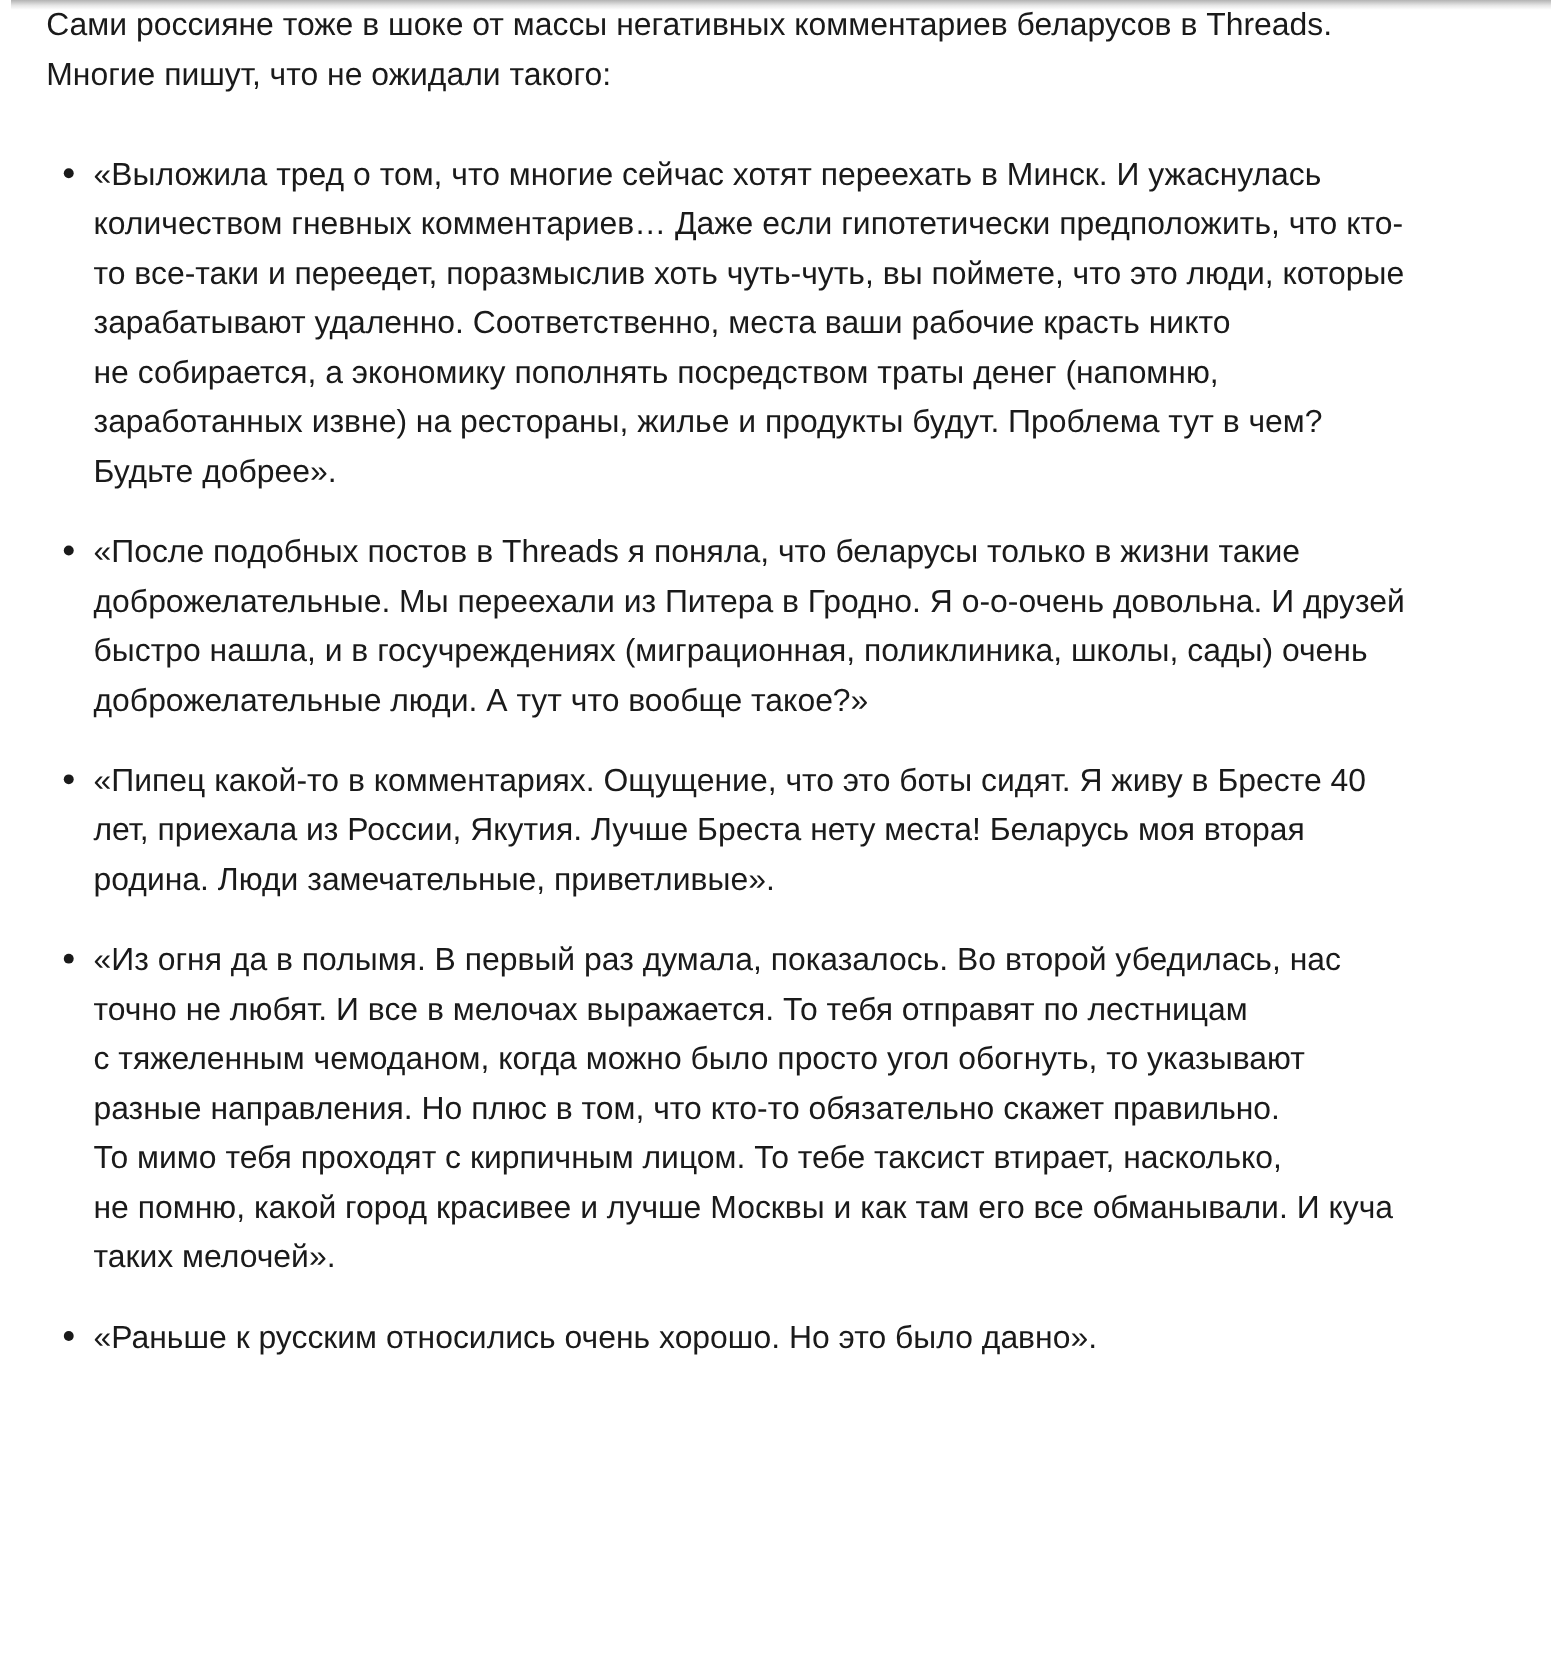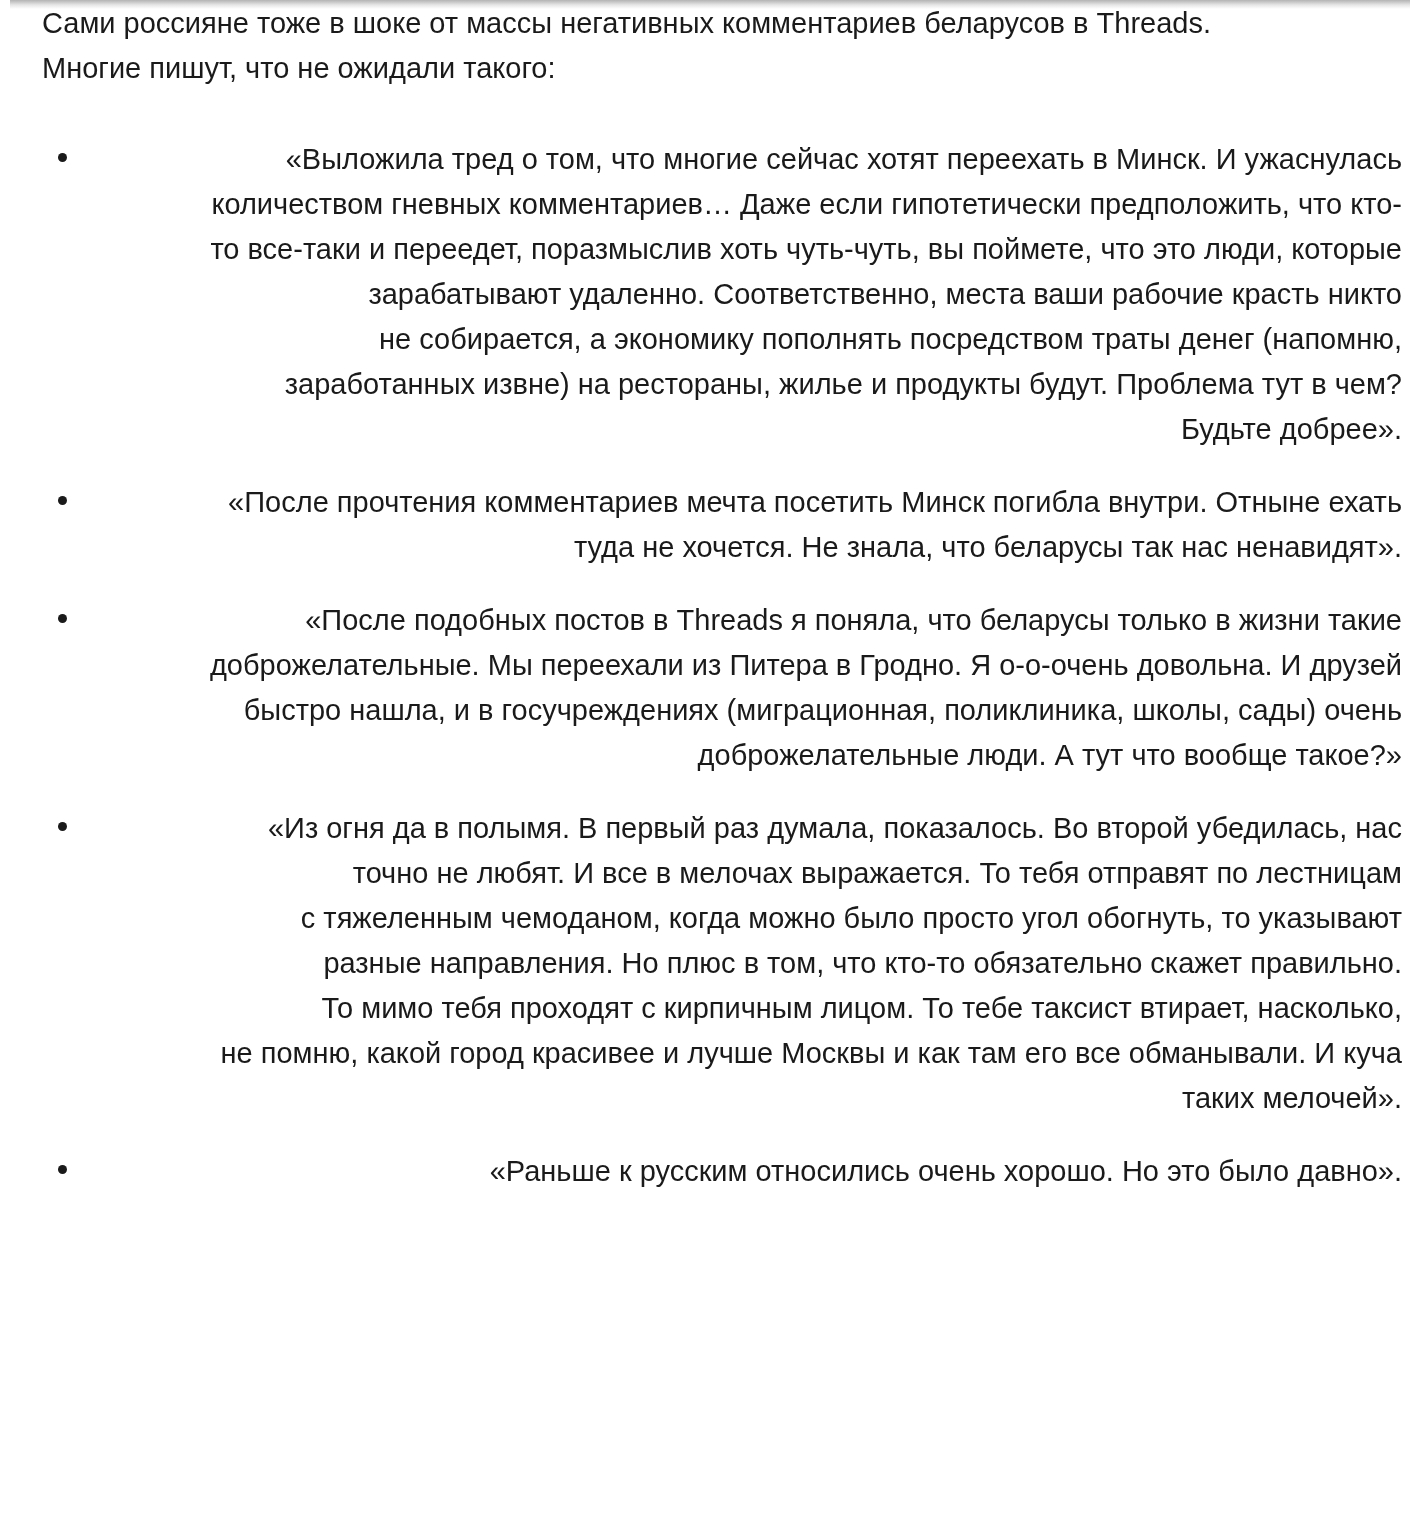--- a/index.html
+++ b/index.html
@@ -34,21 +34,20 @@
   }
   .quote-list {
     list-style: none;
     margin: 46px 0 0 0;
     padding: 0 8px 0 85px;
   }
   .quote-list li {
     position: relative;
     margin: 0 0 28px 0;
     white-space: pre-line;
-    text-align: right;
   }
   .quote-list li:last-child {
     margin-bottom: 0;
   }
   .quote-list li::before {
     content: "";
     position: absolute;
     left: -27px;
     top: 16px;
     width: 9px;
@@ -67,26 +66,27 @@
 Многие пишут, что не ожидали такого:</p>
 
   <ul class="quote-list">
     <li>«Выложила тред о том, что многие сейчас хотят переехать в Минск. И ужаснулась
 количеством гневных комментариев… Даже если гипотетически предположить, что кто-
 то все-таки и переедет, поразмыслив хоть чуть-чуть, вы поймете, что это люди, которые
 зарабатывают удаленно. Соответственно, места ваши рабочие красть никто
 не собирается, а экономику пополнять посредством траты денег (напомню,
 заработанных извне) на рестораны, жилье и продукты будут. Проблема тут в чем?
 Будьте добрее».</li>
-    <li>«После прочтения комментариев мечта посетить Минск погибла внутри. Отныне ехать
-туда не хочется. Не знала, что беларусы так нас ненавидят».</li>
     <li>«После подобных постов в Threads я поняла, что беларусы только в жизни такие
 доброжелательные. Мы переехали из Питера в Гродно. Я о-о-очень довольна. И друзей
 быстро нашла, и в госучреждениях (миграционная, поликлиника, школы, сады) очень
 доброжелательные люди. А тут что вообще такое?»</li>
+    <li>«Пипец какой-то в комментариях. Ощущение, что это боты сидят. Я живу в Бресте 40
+лет, приехала из России, Якутия. Лучше Бреста нету места! Беларусь моя вторая
+родина. Люди замечательные, приветливые».</li>
     <li>«Из огня да в полымя. В первый раз думала, показалось. Во второй убедилась, нас
 точно не любят. И все в мелочах выражается. То тебя отправят по лестницам
 с тяжеленным чемоданом, когда можно было просто угол обогнуть, то указывают
 разные направления. Но плюс в том, что кто-то обязательно скажет правильно.
 То мимо тебя проходят с кирпичным лицом. То тебе таксист втирает, насколько,
 не помню, какой город красивее и лучше Москвы и как там его все обманывали. И куча
 таких мелочей».</li>
     <li>«Раньше к русским относились очень хорошо. Но это было давно».</li>
   </ul>
 </main>

